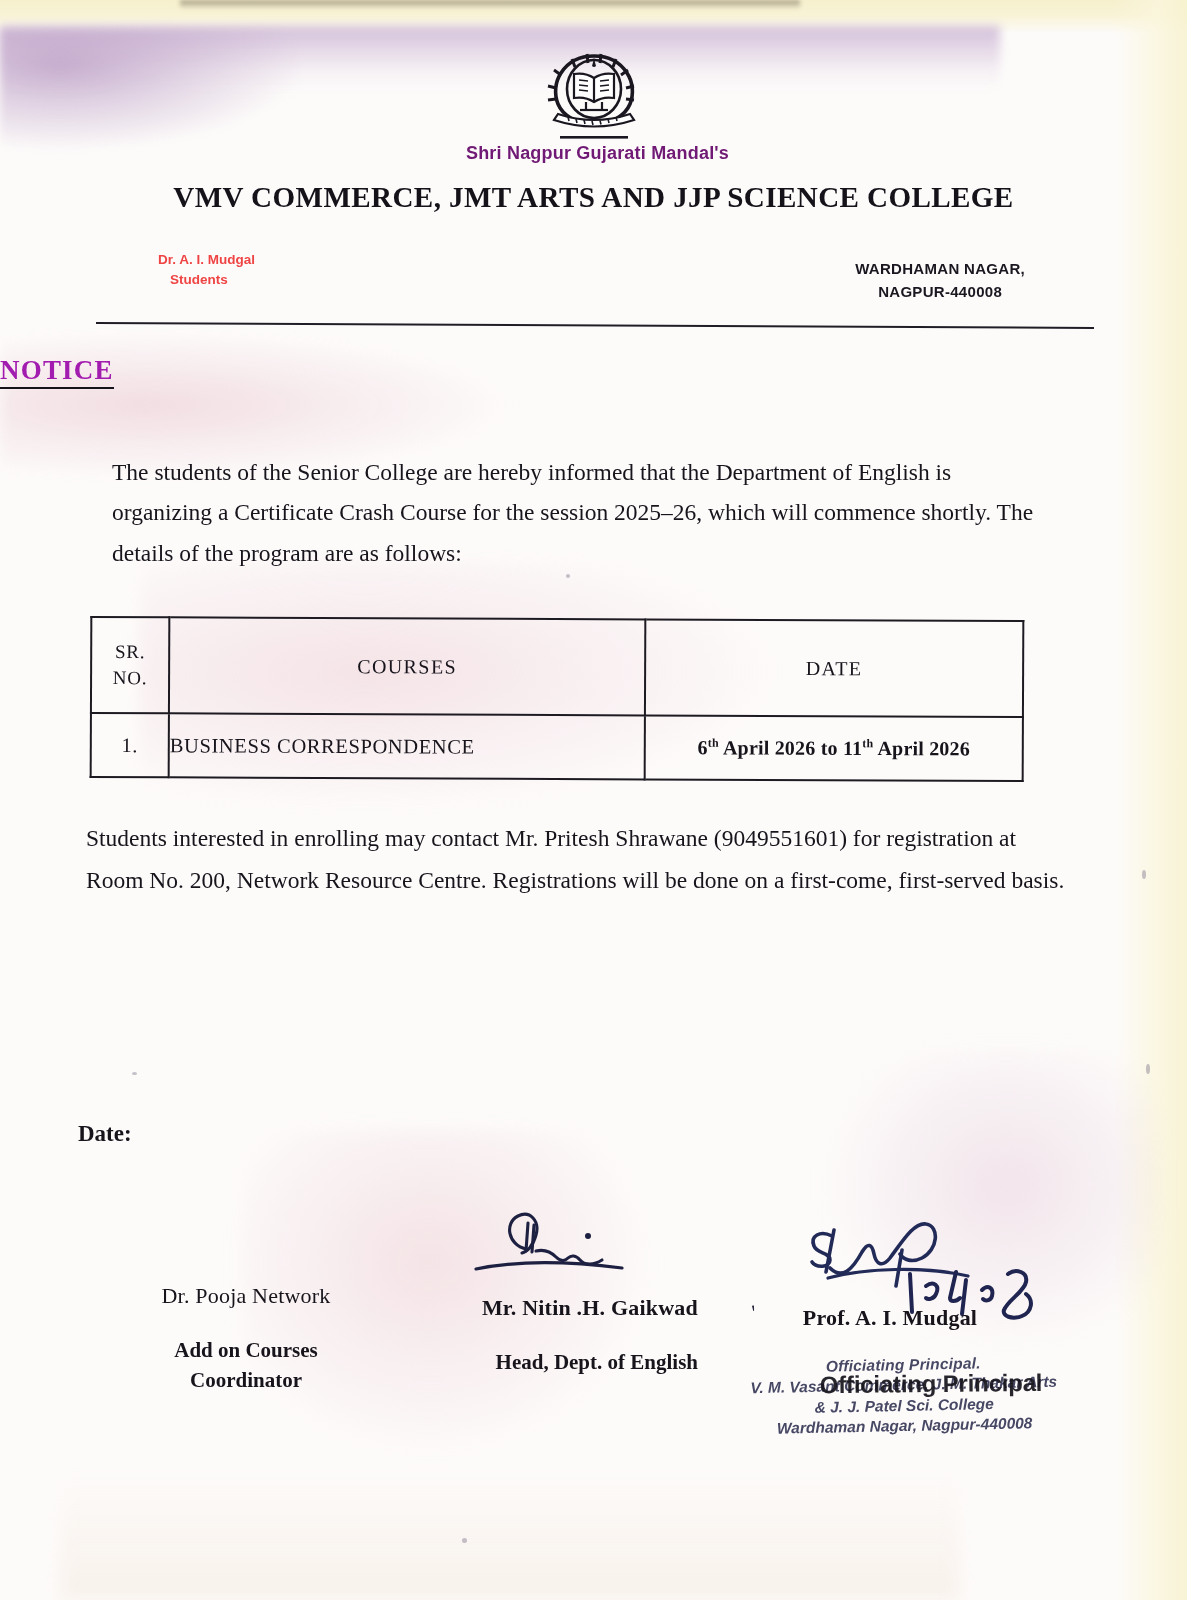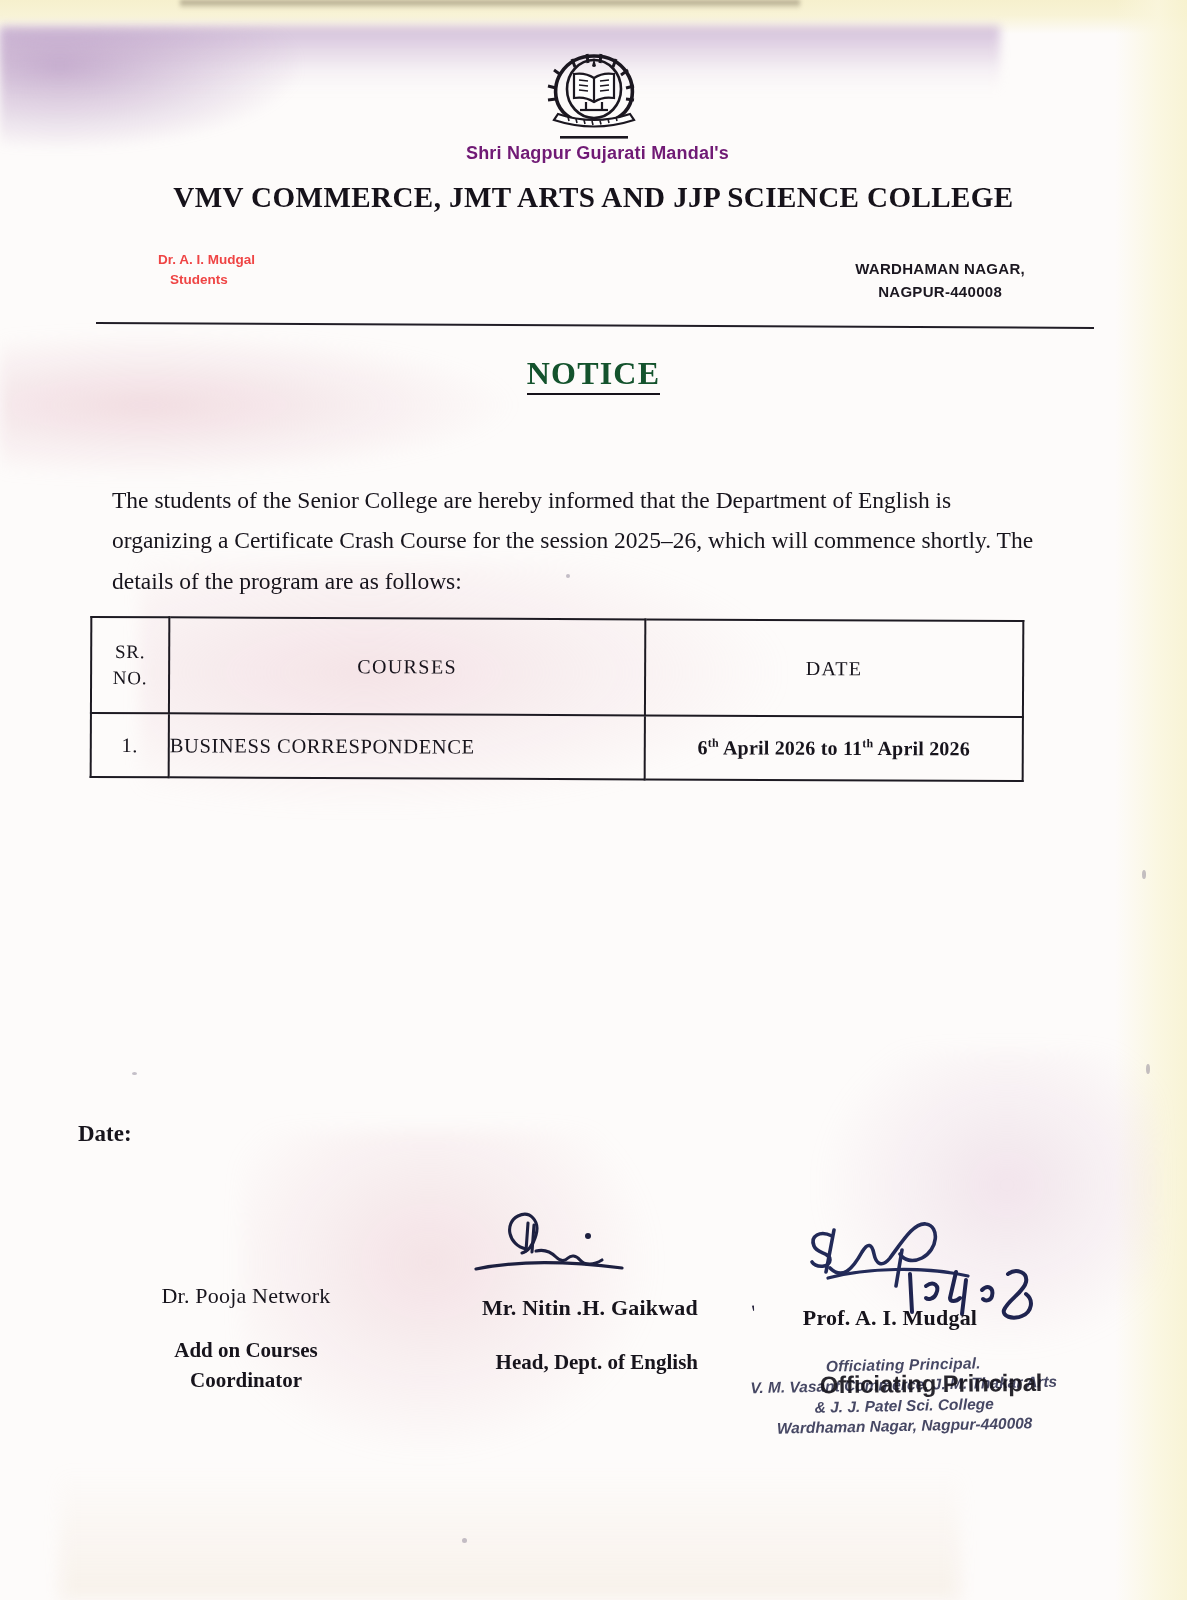--- a/index.html
+++ b/index.html
@@ -108,33 +108,31 @@
   .divider {
     position:absolute; left:96px; top:322px; width:998px; height:2px;
     background:#211d26;
     transform: rotate(0.28deg);
     transform-origin: left center;
   }
 
   
   .notice-title {
     position:absolute; left:0; right:0; top:355px;
-    text-align:center;
-    font-size:32px; font-weight:700; letter-spacing:1.2px;
-    color:#14532d;
+    font-size:27px; font-weight:700; letter-spacing:1.2px;
+    color:#a21caf;
   }
   .notice-title span {
     border-bottom:2px solid #16121a; padding-bottom:2px;
   }
   .body-para {
     position:absolute; left:112px; top:452px; width:932px;
     font-size:23.5px; line-height:1.72;
     color:#17141c;
     text-align:left;
-    margin-top:28px;
   }
 
   
   .table-wrap {
     position:absolute; left:90px; top:618px; width:932px;
     transform: rotate(0.25deg);
   }
   table.notice-table {
     width:100%;
     border-collapse:collapse;
@@ -335,20 +333,21 @@
       <tbody>
         <tr>
           <td class="td-cell td-sr">1.</td>
           <td class="td-cell td-course">BUSINESS CORRESPONDENCE</td>
           <td class="td-cell td-date"><span>6</span><sup>th</sup><span> April 2026 to </span><span>11</span><sup>th</sup><span> April 2026</span></td>
         </tr>
       </tbody>
     </table>
   </div>
 
+  <div class="contact-para">Students interested in enrolling may contact Mr. Pritesh Shrawane (9049551601) for registration at Room No. 200, Network Resource Centre. Registrations will be done on a first-come, first-served basis.</div>
 
   <div class="date-label">Date:</div>
 
   <div class="sig-ink ink-mid">
     <svg width="170" height="80" viewBox="0 0 170 80" aria-hidden="true">
       <g fill="none" stroke="#1d2040" stroke-width="3.1" stroke-linecap="round" stroke-linejoin="round">
         <path d="M56 44 C38 40 34 18 48 11 C60 5 70 16 66 30 C63 41 57 47 52 48"></path>
         <path d="M56 46 L58 18"></path>
         <path d="M62 47 L64 20"></path>
         <path d="M66 46 C74 44 80 46 86 52 C90 56 94 57 98 53 C101 50 106 50 110 55

